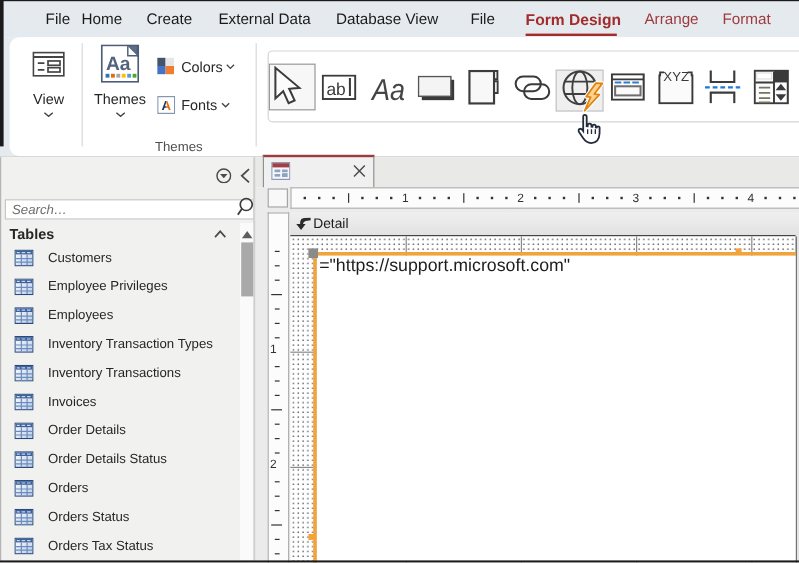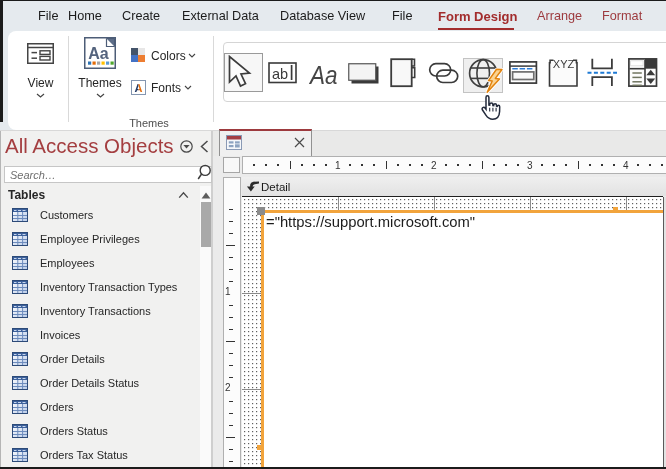--- a/index.html
+++ b/index.html
@@ -206,21 +206,20 @@
     <path d="M18.3 17.3 L27.2 17.3 L22.75 11.8 Z" fill="#3a3a3a"></path>
     <path d="M18.3 20.5 L27.2 20.5 L22.75 26 Z" fill="#3a3a3a"></path>
   </svg>
 
   <div class="abs" id="darkstripe"></div>
 
   <div class="abs" style="left:0;top:130px;width:666px;height:1px;background:#d8d8d8;"></div>
 
   <div class="abs" id="navpane"></div>
   <div class="abs" id="paneDivider"></div>
-  <div class="abs" style="left:5px;top:134px;font-size:20.5px;color:#a43e40;">All Access Objects</div>
   <svg class="abs" style="left:180px;top:140px;" width="13" height="13" viewBox="0 0 13 13">
     <circle cx="6.5" cy="6.5" r="5.7" fill="none" stroke="#4a4a4a" stroke-width="1.2"></circle>
     <path d="M3.4 5 L9.6 5 L6.5 8.6 Z" fill="#4a4a4a"></path>
   </svg>
   <svg class="abs" style="left:200px;top:140px;" width="9" height="13" viewBox="0 0 9 13">
     <path d="M7.5 1 L1.5 6.5 L7.5 12" fill="none" stroke="#4a4a4a" stroke-width="1.5"></path>
   </svg>
   <div class="abs" style="left:4px;top:165.5px;width:208px;height:17px;background:#fff;border:1px solid #c6c6c6;box-sizing:border-box;"></div>
   <div class="abs" style="left:10px;top:169px;font-size:11px;font-style:italic;color:#6e6e6e;">Search…</div>
   <svg class="abs" style="left:196px;top:164px;" width="15" height="17" viewBox="0 0 15 17">

